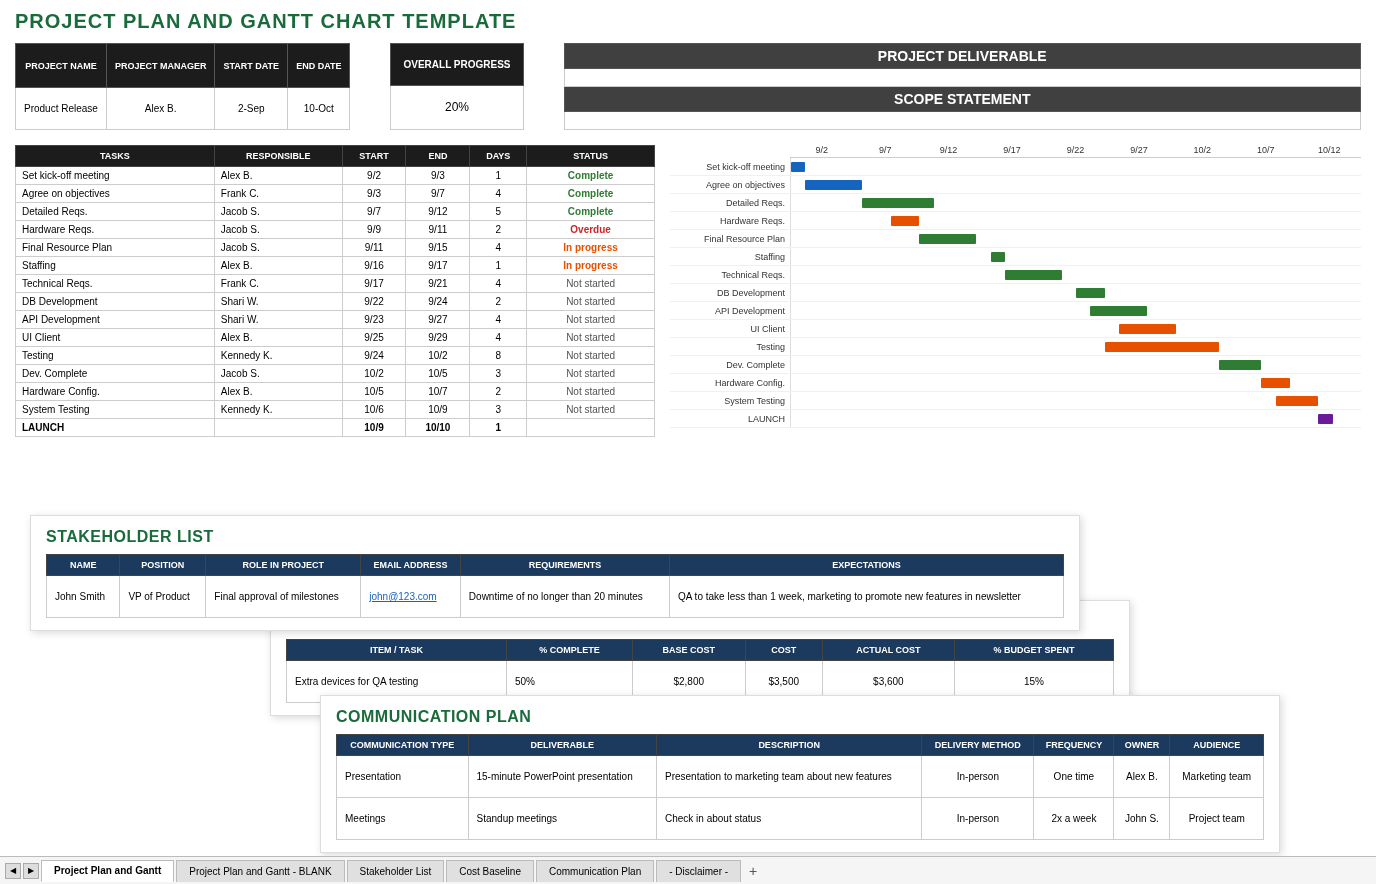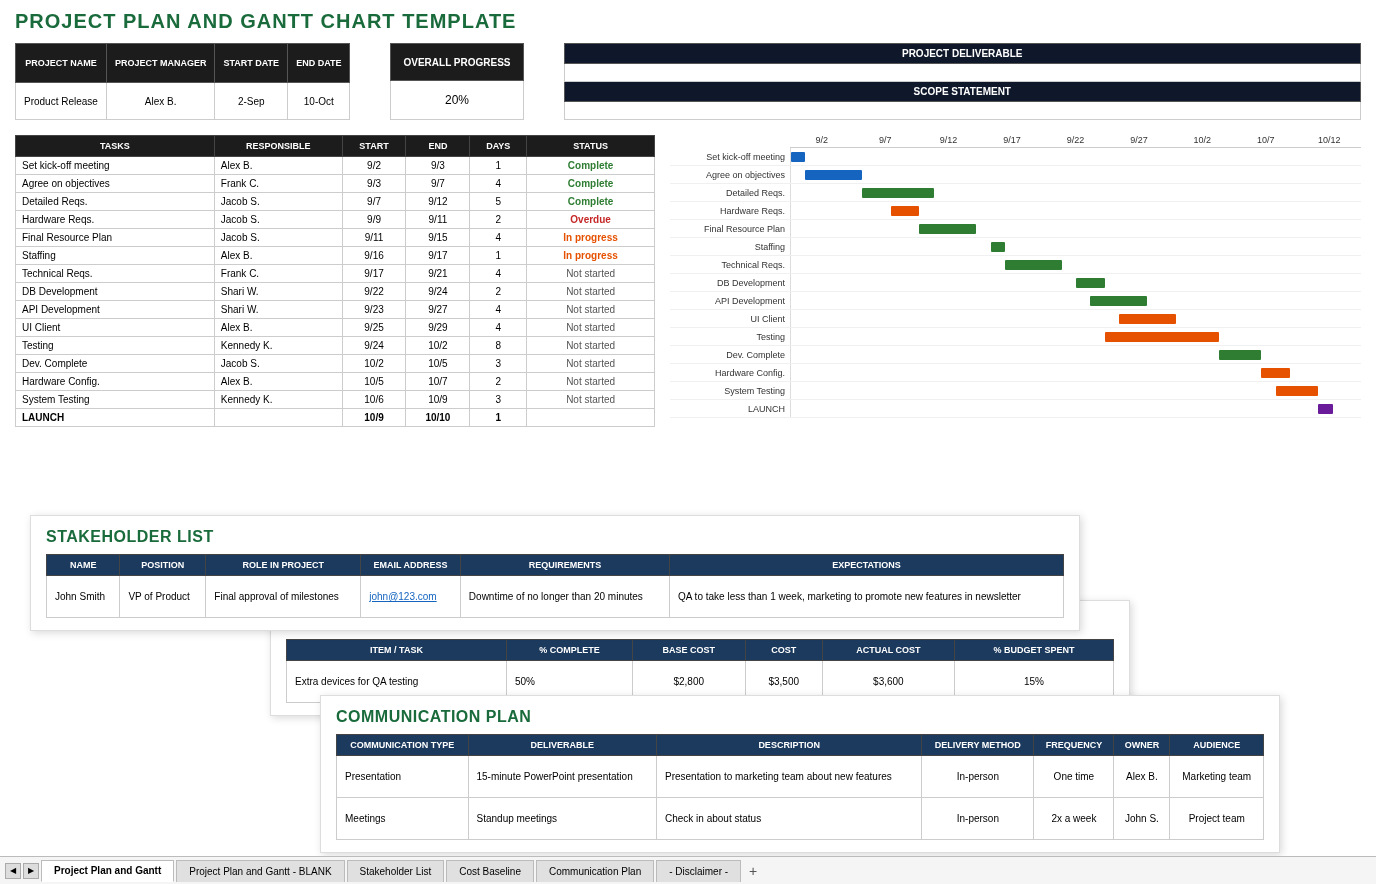--- a/index.html
+++ b/index.html
@@ -15,21 +15,21 @@
     .top-bar { display: flex; gap: 20px; margin-bottom: 15px; }
     .info-table { border-collapse: collapse; }
     .info-table th { background: #1c1c1c; color: #fff; padding: 4px 8px; font-size: 9px; text-align: center; border: 1px solid #555; }
     .info-table td { padding: 3px 8px; font-size: 10px; text-align: center; border: 1px solid #ccc; }
 
     .progress-table { border-collapse: collapse; margin-left: 20px; }
     .progress-table th { background: #1c1c1c; color: #fff; padding: 4px 12px; font-size: 10px; text-align: center; border: 1px solid #555; }
     .progress-table td { padding: 3px 12px; font-size: 12px; text-align: center; border: 1px solid #ccc; }
 
     .deliverable-table { border-collapse: collapse; flex: 1; }
-    .deliverable-table th { background: #0f172a; color: #fff; padding: 4px 8px; font-size: 10px; border: 1px solid #555; }
+    .deliverable-table th { background: #404040; color: #fff; padding: 4px 8px; font-size: 14px; border: 1px solid #555; }
     .deliverable-table td { padding: 3px 8px; font-size: 10px; border: 1px solid #ccc; }
     .scope-th { background: #1c1c1c; color: #fff; padding: 4px 8px; font-size: 9px; border: 1px solid #555; }
 
     
     .two-col { display: flex; gap: 15px; }
     
     
     .tasks-section { width: 640px; }
     .tasks-table { border-collapse: collapse; width: 100%; }
     .tasks-table th { background: #1c1c1c; color: #fff; padding: 5px 6px; font-size: 9px; text-align: center; border: 1px solid #444; }

